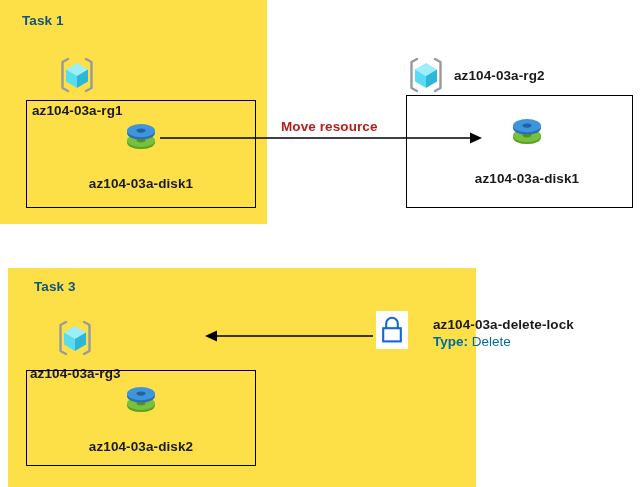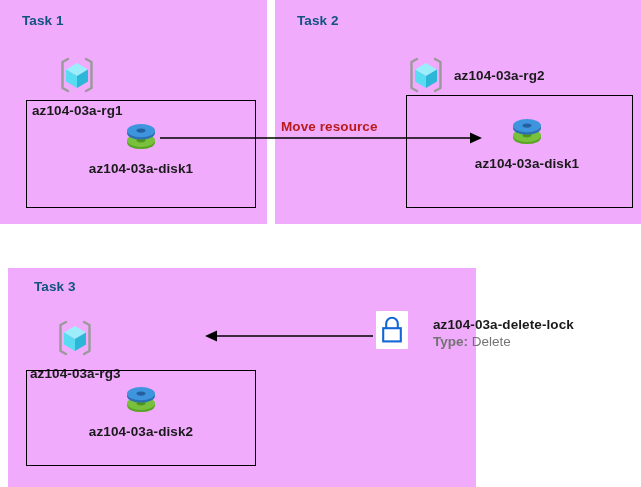--- a/index.html
+++ b/index.html
@@ -17,21 +17,21 @@
   .canvas {
     position: absolute;
     inset: 0;
     width: 641px;
     height: 487px;
   }
 
   
   .panel {
     position: absolute;
-    background: #f0abfc;
+    background: #fde047;
   }
   #panel-task1 { left: 0px;   top: 0px;   width: 267px; height: 224px; }
   #panel-task2 { left: 275px; top: 0px;   width: 366px; height: 224px; }
   #panel-task3 { left: 8px;   top: 268px; width: 468px; height: 219px; }
 
   .panel-title {
     position: absolute;
     font-size: 13.5px;
     font-weight: bold;
     color: #11537f;
@@ -82,21 +82,21 @@
     align-items: center;
     white-space: nowrap;
   }
   #disk-unit-1 { left: 86px;  top: 115px; width: 110px; }
   #disk-unit-2 { left: 472px; top: 110px; width: 110px; }
   #disk-unit-3 { left: 86px;  top: 378px; width: 110px; justify-content: flex-end; }
 
   .disk-icon { width: 42px; height: 42px; display: block; }
 
   .disk-label {
-    margin-top: 4px;
+    margin-top: 19px;
     font-size: 13.5px;
     font-weight: bold;
     color: #1a1a1a;
     letter-spacing: 0.1px;
   }
 
   
   .arrow-svg { position: absolute; overflow: visible; }
   #arrow-move { left: 160px; top: 126px; width: 325px; height: 24px; }
   #arrow-lock { left: 205px; top: 325px; width: 168px; height: 22px; }
@@ -135,21 +135,21 @@
   }
   .lock-icon { width: 26px; height: 30px; display: block; }
 
   .lock-text { padding-top: 5px; line-height: 1.28; }
   .lock-name {
     font-size: 13.5px;
     font-weight: bold;
     color: #1a1a1a;
     letter-spacing: 0.1px;
   }
-  .lock-type-row { font-size: 13.5px; color: #737373; }
+  .lock-type-row { font-size: 13.5px; color: #0369a1; }
   .lock-type-key { font-weight: bold; }
   .lock-type-val { font-weight: normal; }
 </style>
 </head>
 <body>
 
 <div class="canvas">
 
   <div class="panel" id="panel-task1">
     <div class="panel-title" id="title-task1">Task 1</div>
@@ -177,23 +177,20 @@
           <ellipse cx="21" cy="25.3" rx="4.4" ry="2.1" fill="#4f9320"></ellipse>
           <ellipse cx="21" cy="18" rx="14" ry="6.6" fill="#2b6fb5"></ellipse>
           <ellipse cx="21" cy="15.6" rx="14" ry="6.6" fill="#3e94dd"></ellipse>
           <ellipse cx="21" cy="15.6" rx="4.4" ry="2.1" fill="#245f9e"></ellipse>
         </svg>
       </span>
       <span class="disk-label">az104-03a-disk1</span>
     </div>
   </div>
 
-  <div class="panel" id="panel-task2">
-    <div class="panel-title" id="title-task2">Task 2</div>
-  </div>
 
   <div class="rg-row" id="rg-row-2">
     <span class="icon-holder">
       <svg class="rg-icon" viewBox="0 0 40 40" xmlns="http://www.w3.org/2000/svg">
         <path d="M11 4 L5.5 7 L5.5 33 L11 36" fill="none" stroke="#9a9a9a" stroke-width="2.4" stroke-linecap="round" stroke-linejoin="round"></path>
         <path d="M29 4 L34.5 7 L34.5 33 L29 36" fill="none" stroke="#9a9a9a" stroke-width="2.4" stroke-linecap="round" stroke-linejoin="round"></path>
         <polygon points="20,8 31,14.5 20,21 9,14.5" fill="#9ceefb"></polygon>
         <polygon points="9,14.5 20,21 20,33 9,26.5" fill="#58dcf2"></polygon>
         <polygon points="31,14.5 20,21 20,33 31,26.5" fill="#2cb6d8"></polygon>
       </svg>

